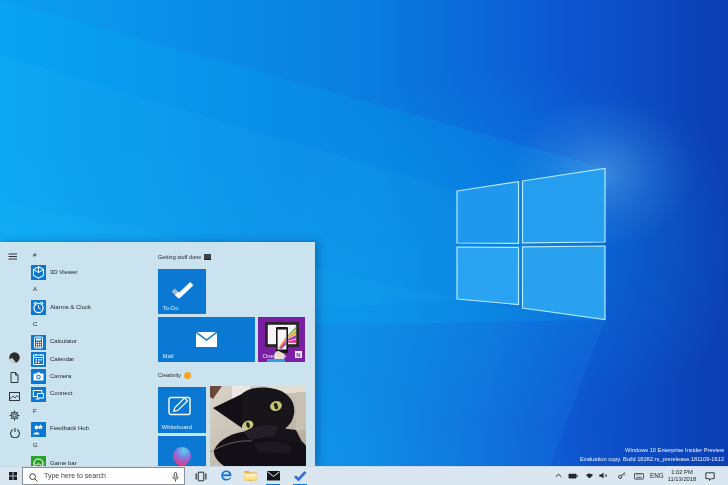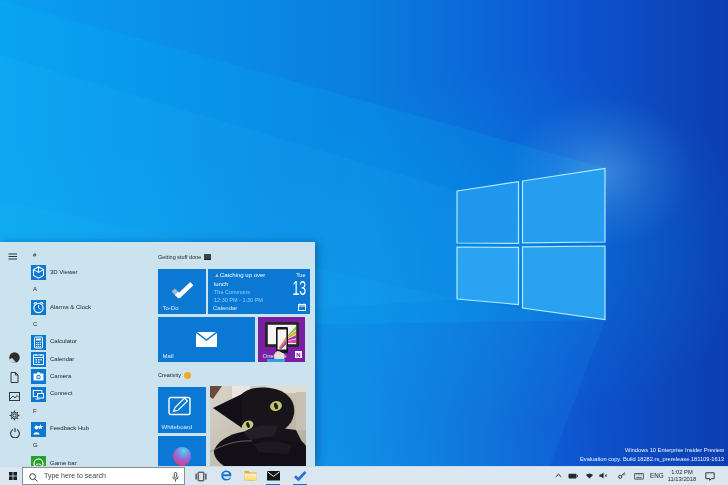--- a/index.html
+++ b/index.html
@@ -189,33 +189,20 @@
 
   <div class="tile" style="left:157.5px;top:26.5px;width:48px;height:45px">
     <svg style="position:absolute;left:12px;top:12px" width="25" height="19" viewBox="0 0 25 19">
       <line x1="3.2" y1="9" x2="7.2" y2="13.2" stroke="#a3b6cc" stroke-width="4.6"></line>
       <line x1="6.6" y1="12.4" x2="10" y2="16" stroke="#ffffff" stroke-width="4.6"></line>
       <line x1="8.2" y1="15.6" x2="21.8" y2="2.6" stroke="#ffffff" stroke-width="4.6"></line>
     </svg>
     <div class="tilelbl">To-Do</div>
   </div>
 
-  <div class="tile" style="left:208px;top:26.5px;width:101.5px;height:45px">
-    <div style="position:absolute;left:6px;top:2.5px;font-size:6px;line-height:8.5px;color:#fff"><span style="color:#f0b27a">▲</span>Catching up over<br>lunch</div>
-    <div style="position:absolute;left:6px;top:19.5px;font-size:5.5px;line-height:8px;color:#8ed1f7">The Commons<br>12:30 PM - 1:30 PM</div>
-    <div style="position:absolute;right:4px;top:3px;font-size:5.5px;color:#fff">Tue</div>
-    <div style="position:absolute;right:3px;top:8px;font-size:20px;color:#fff;transform:scale(0.62,1);transform-origin:top right">13</div>
-    <svg style="position:absolute;right:4px;bottom:3px" width="8" height="8" viewBox="0 0 8 8">
-      <rect x="0.5" y="1.5" width="7" height="6" fill="none" stroke="#fff" stroke-width="1"></rect>
-      <line x1="0.5" y1="3" x2="7.5" y2="3" stroke="#fff" stroke-width="1"></line>
-      <line x1="2" y1="0.5" x2="2" y2="2" stroke="#fff" stroke-width="1"></line>
-      <line x1="6" y1="0.5" x2="6" y2="2" stroke="#fff" stroke-width="1"></line>
-    </svg>
-    <div class="tilelbl">Calendar</div>
-  </div>
 
   <div class="tile" style="left:157.5px;top:74.5px;width:97px;height:45px">
     <svg style="position:absolute;left:38px;top:15px" width="21" height="15" viewBox="0 0 21 15">
       <rect x="0" y="0" width="21" height="15" fill="#ffffff"></rect>
       <path d="M0,0 L10.5,8 L21,0" fill="none" stroke="#0b79d4" stroke-width="1.4"></path>
     </svg>
     <div class="tilelbl">Mail</div>
   </div>
 
   <div class="tile" style="left:257.5px;top:74.5px;width:47.5px;height:45px;background:#7b1fa2">

